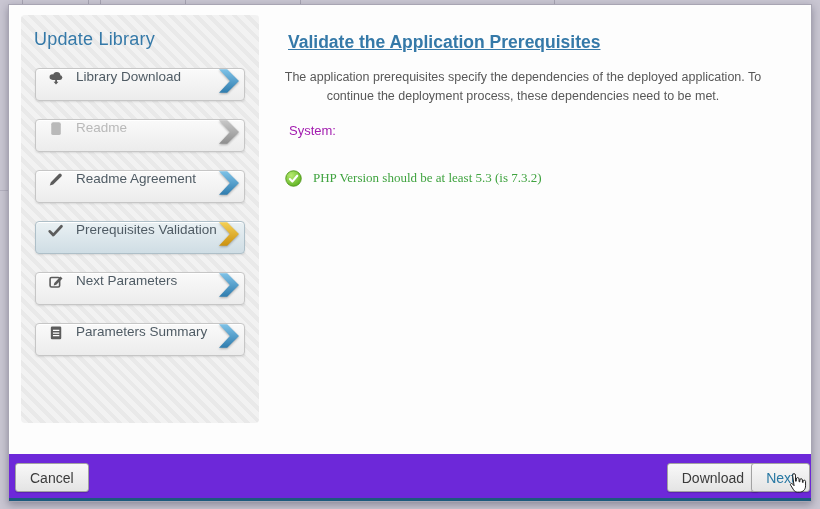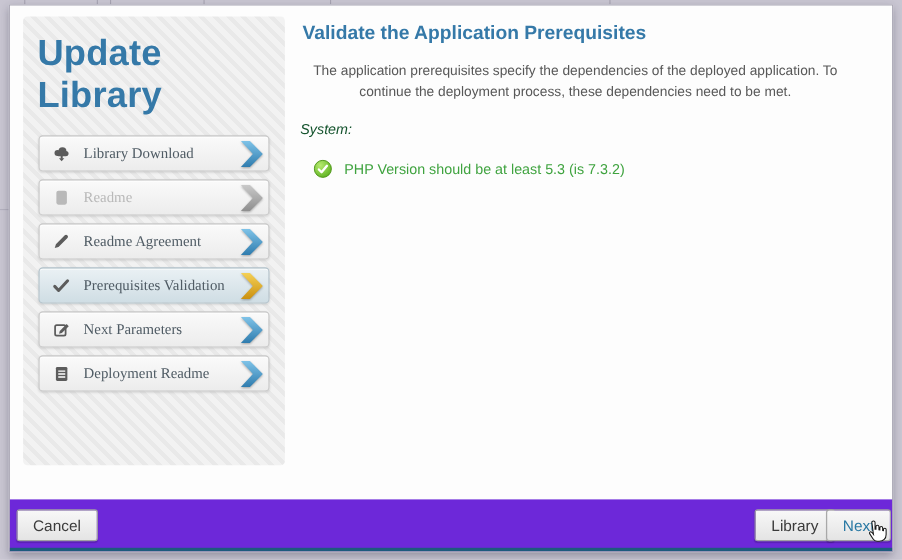--- a/index.html
+++ b/index.html
@@ -12,49 +12,49 @@
 
   
   #dialog{position:absolute;left:8px;top:4px;width:804px;height:498px;
     background:#fdfdfd;border:1px solid #a8a5b3;box-sizing:border-box;
     box-shadow:0 3px 8px rgba(40,40,60,.38);}
 
   
   #sidebar{position:absolute;left:12px;top:10px;width:238px;height:408px;
     border-radius:4px;
     background:repeating-linear-gradient(45deg,#f2f2f2 0 5px,#e9e9e9 5px 9px);}
-  #wizard-title{margin:14px 0 18px 13px;font-size:33px;font-weight:700;
+  #wizard-title{margin:14px 0 18px 13px;font-size:18px;font-weight:400;
     color:#3579a8;letter-spacing:.2px;}
-  .step{display:flex;align-items:center;height:33px;margin:0 14px 7px 14px;
+  .step{display:flex;align-items:flex-start;height:33px;margin:0 14px 18px 14px;
     padding:0 5px 0 11px;border:1px solid #c6c6c6;border-radius:4px;
     background:linear-gradient(#fafafa,#ececec);
     box-shadow:inset 0 1px 0 #fff,0 1px 2px rgba(0,0,0,.10);
-    position:relative;cursor:pointer;box-sizing:border-box;font-family:Liberation Serif, serif;}
+    position:relative;cursor:pointer;box-sizing:border-box;}
   .step .icon{width:17px;height:17px;flex:0 0 17px;color:#5c5c5c;}
   .step .label{flex:1;margin-left:12px;font-size:13.5px;color:#4f5b64;
     white-space:nowrap;overflow:hidden;}
   .step .chev{width:20px;height:24px;flex:0 0 20px;
     filter:drop-shadow(0 1px 1px rgba(0,0,0,.30));}
   .step .chev polygon{fill:url(#chevBlue);}
   .step.state-disabled{cursor:default;}
   .step.state-disabled .label{color:#b9b9b9;}
   .step.state-disabled .icon{color:#b9b9b9;}
   .step.state-disabled .chev polygon{fill:url(#chevGray);}
   .step.state-active{background:linear-gradient(#eaf1f4,#cfdde4);
     border-color:#aebfc8;}
   .step.state-active .chev polygon{fill:url(#chevGold);}
 
   
   #content{position:absolute;left:264px;top:12px;right:14px;}
-  #content h1{margin:2px;font-size:17.5px;font-weight:600;color:#3579a8;}
+  #content h1{margin:15px;font-size:17.5px;font-weight:600;color:#3579a8;text-decoration:underline;}
   #content .desc{margin:15px 0 0;font-size:12.5px;line-height:1.5;
     color:#585858;max-width:500px;text-align:center;}
-  #content .section-label{margin:17px 0 0;font-size:13px;font-style:italic;
-    color:#14532d;}
-  .check-row{display:flex;align-items:center;margin:20px 0 0 12px;}
+  #content .section-label{margin:17px 16px 0;font-size:13px;
+    color:#a21caf;}
+  .check-row{display:flex;align-items:center;margin:32px 0 0 12px;font-family:Liberation Serif, serif;}
   .check-row .check-ico{width:17px;height:17px;flex:0 0 17px;}
   .check-row .check-text{margin-left:11px;font-size:13px;color:#3fa33f;}
 
   
   #footer{position:absolute;left:0;bottom:0;width:100%;height:47px;
     background:#6d28d9;border-bottom:3px solid #1d5a7d;box-sizing:border-box;}
   .btn{position:absolute;top:9px;height:29px;border:1px solid #a2a2a2;
     border-radius:3px;background:linear-gradient(#f8f8f8,#e4e4e4);
     font-family:"Liberation Sans",sans-serif;font-size:14px;color:#3b3b3b;
     padding:0 14px;cursor:pointer;box-shadow:0 1px 1px rgba(0,0,0,.18);}
@@ -161,21 +161,21 @@
         <svg class="chev" viewBox="0 0 22 26">
           <polygon points="0,0 9,0 22,13 9,26 0,26 12,13"></polygon>
         </svg>
       </div>
 
       <div class="step state-enabled">
         <svg class="icon" viewBox="0 0 16 16">
           <rect x="3.6" y="2.4" width="9.8" height="12" rx="1.2" fill="currentColor"></rect>
           <path d="M5.6 6h6M5.6 8.5h6M5.6 11h6" stroke="#fff" stroke-width="1.2"></path>
         </svg>
-        <span class="label">Deployment Readme</span>
+        <span class="label">Parameters Summary</span>
         <svg class="chev" viewBox="0 0 22 26">
           <polygon points="0,0 9,0 22,13 9,26 0,26 12,13"></polygon>
         </svg>
       </div>
     </div>
 
     <div id="content">
       <h1>Validate the Application Prerequisites</h1>
       <p class="desc">The application prerequisites specify the dependencies of the deployed application. To continue the deployment process, these dependencies need to be met.</p>
       <p class="section-label">System:</p>
@@ -184,21 +184,21 @@
         <svg class="check-ico" viewBox="0 0 16 16">
           <circle cx="8" cy="8" r="7.3" fill="url(#gGreen)" stroke="#4d9416" stroke-width="0.8"></circle>
           <path d="M4.6 8.5l2.3 2.4 4.6-5.5" stroke="#fff" stroke-width="2" fill="none" stroke-linecap="round" stroke-linejoin="round"></path>
         </svg>
         <span class="check-text">PHP Version should be at least 5.3 (is 7.3.2)</span>
       </div>
     </div>
 
     <div id="footer">
       <button class="btn" id="cancel-btn">Cancel</button>
-      <button class="btn" id="previous-btn">Library</button>
+      <button class="btn" id="previous-btn">Download</button>
       <button class="btn" id="next-btn">Next</button>
     </div>
   </div>
 
   <svg id="cursor" viewBox="0 0 24 30">
     <path d="M8.2 4.6c0-1 .8-1.8 1.8-1.8s1.8.8 1.8 1.8v7.6l1-.05V9.4c0-.95.75-1.7 1.7-1.7s1.7.75 1.7 1.7v3.4l1 .1v-2.2c0-.9.75-1.6 1.6-1.6.9 0 1.6.7 1.6 1.6v2.9l.9.15v-1.3c0-.85.7-1.5 1.5-1.5s1.5.65 1.5 1.5v5.5c0 4.7-3.1 7.8-7.8 7.8h-2.4c-2.2 0-3.6-1-4.7-2.8l-3.7-5.9c-.7-1.1.5-2.4 1.7-1.9.5.2.9.5 1.2.9l1.4 1.8z" transform="scale(0.92)" fill="#ffffff" stroke="#1a1a1a" stroke-width="1.2"></path>
   </svg>
 </div>
 
 </body></html>

